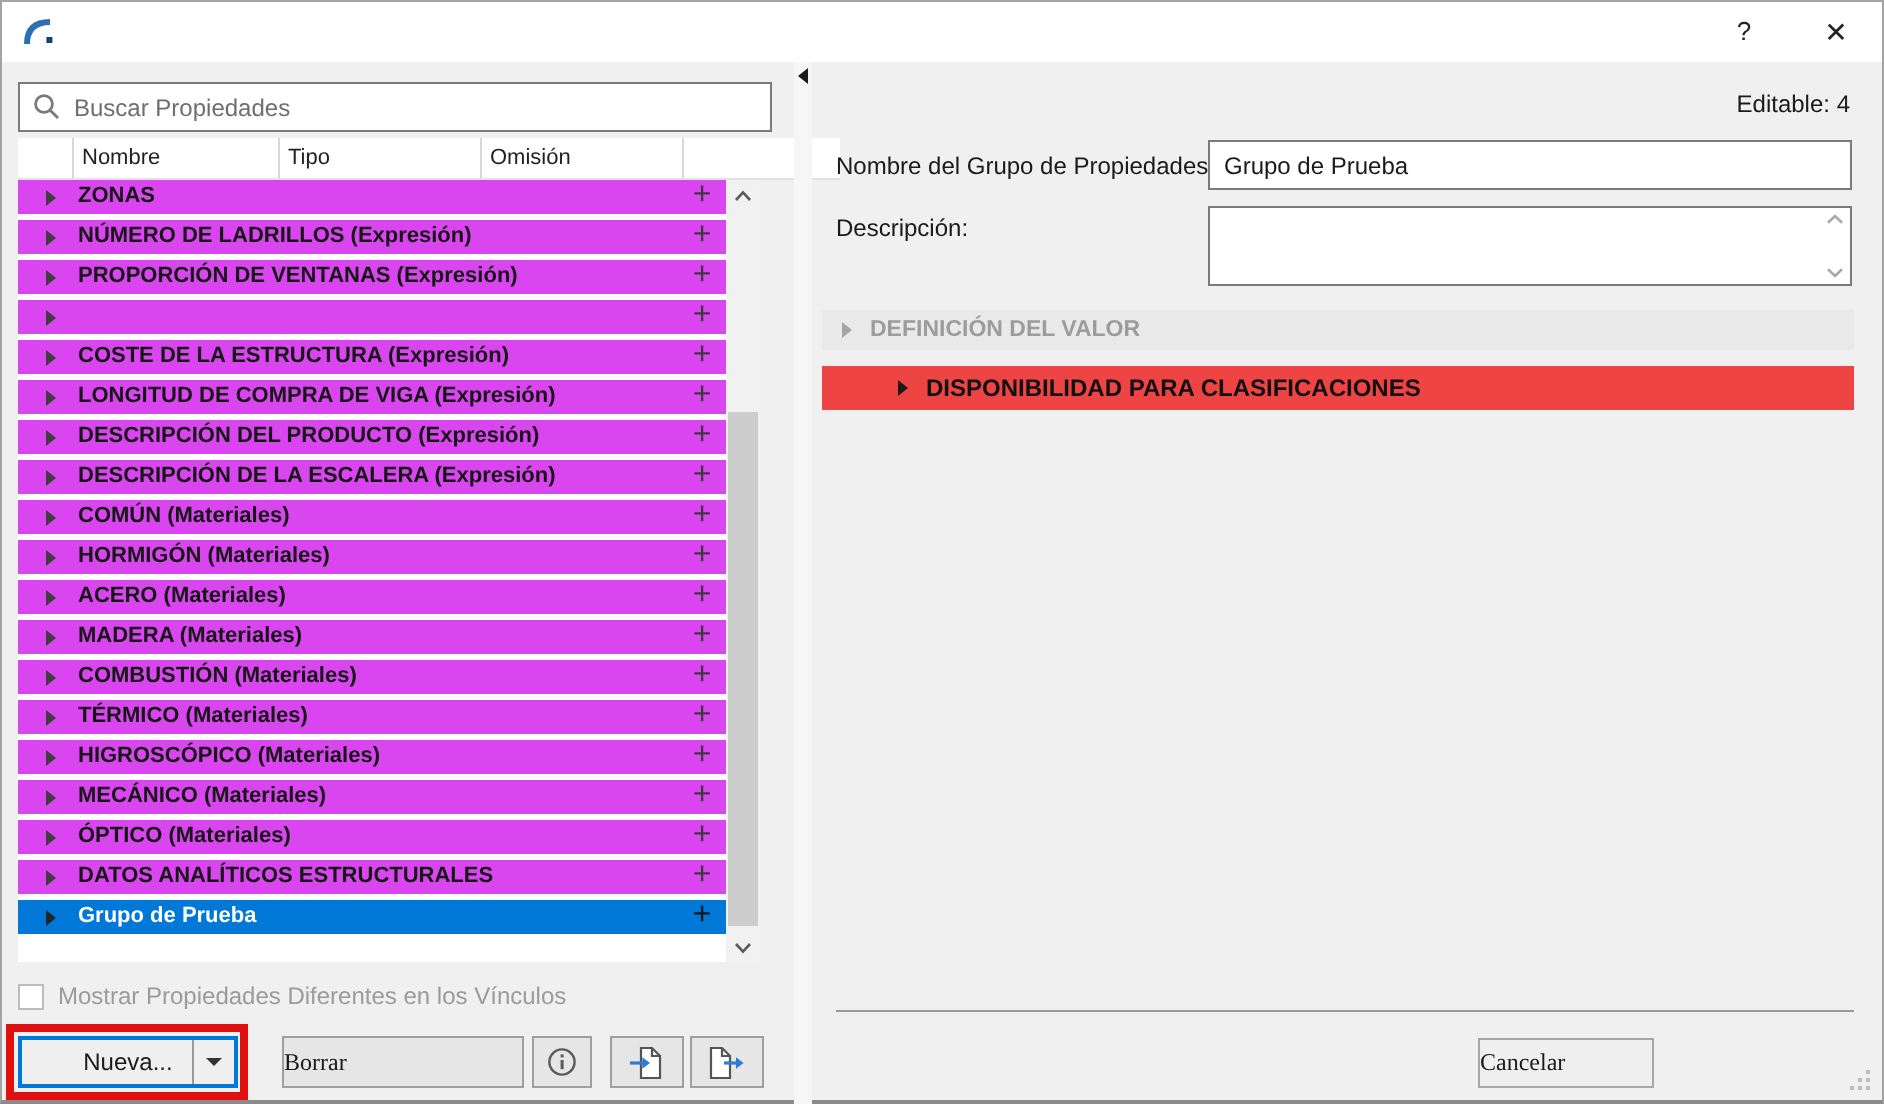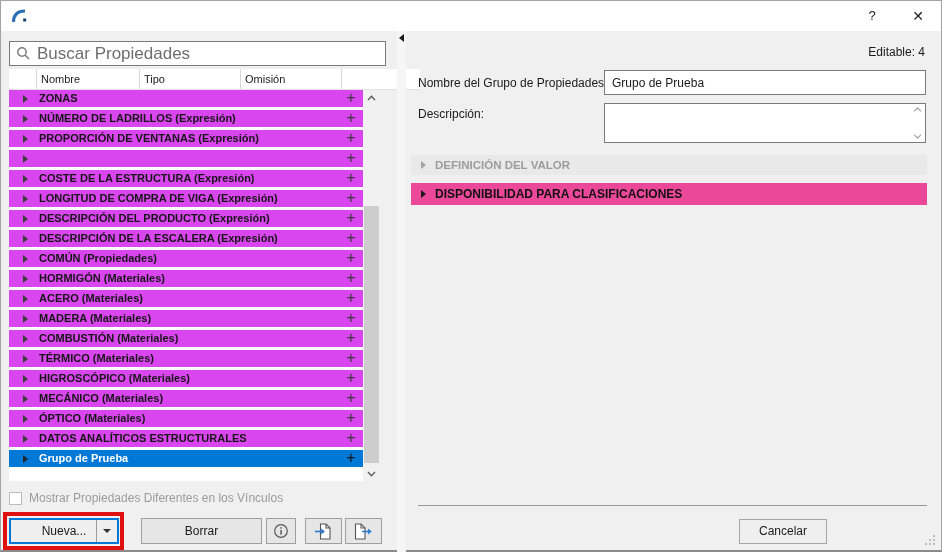--- a/index.html
+++ b/index.html
@@ -16,21 +16,21 @@
   
   .titlebar{position:absolute;left:0;top:0;right:0;height:30px;background:#fff;}
   .titlebar .logo{position:absolute;left:10px;top:7px;}
   .titlebar .title{position:absolute;left:32px;top:0;line-height:30px;font-size:12.5px;color:#1c1c1c;}
   .tb-btn{position:absolute;top:0;width:32px;height:30px;text-align:center;line-height:30px;font-size:13px;color:#222;cursor:default;}
   .tb-help{left:855px;}
   .tb-close{left:901px;font-size:14px;}
   
   .search-box{position:absolute;left:8px;top:40px;width:377px;height:25px;background:#fff;border:1px solid #7a7a7a;}
   .search-box svg{position:absolute;left:6px;top:4px;}
-  .search-box input{position:absolute;left:0;top:0;width:100%;height:100%;border:0;outline:none;background:transparent;padding-left:27px;font-size:17px;color:#333;}
+  .search-box input{position:absolute;left:0;top:0;width:100%;height:100%;border:0;outline:none;background:transparent;padding-left:27px;font-size:12px;color:#333;}
   .search-box input::placeholder{color:#6e6e6e;opacity:1;}
   
   .thead{position:absolute;left:8px;top:68px;width:411px;height:21px;background:#fff;border-bottom:1px solid #e2e2e2;}
   .thead .cell{position:absolute;top:0;height:20px;line-height:20px;font-size:11px;color:#222;border-left:1px solid #d8d8d8;padding-left:4px;}
   .thead .c0{left:0;width:27px;border-left:none;}
   .thead .c1{left:27px;width:103px;}
   .thead .c2{left:130px;width:101px;}
   .thead .c3{left:231px;width:101px;}
   .thead .c4{left:332px;width:22px;}
   
@@ -52,21 +52,21 @@
   
   .check-row{position:absolute;left:8px;top:490px;height:16px;}
   .checkbox{position:absolute;left:0;top:1px;width:13px;height:13px;background:#fff;border:1px solid #bcbcbc;}
   .check-label{position:absolute;left:20px;top:0;font-size:12px;color:#9b9b9b;white-space:nowrap;}
   
   .red-annot{position:absolute;left:2px;top:511px;width:121px;height:38px;border:4px solid var(--annotation);}
   .split-btn{position:absolute;left:8px;top:517px;width:110px;height:26px;border:2px solid var(--selection);background:#efefef;display:flex;padding-left:21px;}
   .split-main{flex:1;text-align:center;line-height:22px;font-size:12px;color:#1a1a1a;}
   .split-arrow{width:21px;border-left:1px solid #9a9a9a;display:flex;align-items:center;justify-content:center;}
   .split-arrow .tri-down{width:0;height:0;border-top:4px solid #333;border-left:4px solid transparent;border-right:4px solid transparent;}
-  .btn{position:absolute;background:#e6e6e6;border:1px solid #9f9f9f;font-size:12px;color:#1a1a1a;text-align:center;cursor:default;}
+  .btn{position:absolute;background:#e6e6e6;border:1px solid #9f9f9f;font-size:12px;color:#1a1a1a;text-align:left;cursor:default;font-family:Liberation Serif, serif;}
   .btn-borrar{left:140px;top:517px;width:121px;height:26px;line-height:24px;}
   .icon-btn{position:absolute;top:517px;height:26px;background:#e6e6e6;border:1px solid #9f9f9f;display:flex;align-items:center;justify-content:center;}
   .btn-info{left:265px;width:30px;}
   .btn-import{left:304px;width:37px;}
   .btn-export{left:344px;width:37px;}
   
   .splitter{position:absolute;left:396px;top:30px;width:9px;height:521px;background:#f6f6f6;}
   .splitter .tri-left{position:absolute;left:2px;top:3px;width:0;height:0;border-right:5px solid #1a1a1a;border-top:4px solid transparent;border-bottom:4px solid transparent;}
   
   .editable{position:absolute;right:16px;top:44px;font-size:12px;color:#1a1a1a;}
@@ -77,21 +77,21 @@
   .desc-box{position:absolute;left:603px;top:102px;width:322px;height:40px;border:1px solid #7a7a7a;background:#fff;}
   .desc-box .chev{position:absolute;right:3px;}
   .desc-box .chev.up{top:3px;}
   .desc-box .chev.dn{bottom:3px;}
   .section{position:absolute;left:410px;width:516px;display:flex;align-items:center;}
   .section .tri{width:0;height:0;border-top:4px solid transparent;border-bottom:4px solid transparent;margin-left:10px;}
   .section .sec-label{margin-left:9px;font-weight:bold;white-space:nowrap;}
   .sec-1{top:154px;height:20px;background:#e9e9e9;}
   .sec-1 .tri{border-left:5px solid #a5a5a5;}
   .sec-1 .sec-label{font-size:11.5px;color:#9c9c9c;}
-  .sec-2{top:182px;height:22px;background:#ec4899;}
+  .sec-2{top:182px;height:22px;background:#ef4444;padding-left:28px;}
   .sec-2 .tri{border-left:5px solid #1a1a1a;}
   .sec-2 .sec-label{font-size:12px;color:#111;}
   .sep-line{position:absolute;left:417px;top:504px;width:509px;height:1px;background:#9a9a9a;}
   .btn-cancel{left:738px;top:518px;width:88px;height:25px;line-height:23px;background:#efefef;border:1px solid #a6a6a6;}
   .btn-ok{left:840px;top:518px;width:82px;height:25px;line-height:23px;background:#efefef;border:1px solid #a6a6a6;margin-top:46px;}
   .grip{position:absolute;right:5px;bottom:4px;}
 </style>
 </head>
 <body>
 
@@ -157,21 +157,21 @@
       <span class="row-label">DESCRIPCIÓN DEL PRODUCTO (Expresión)</span>
       <span class="plus">+</span>
     </div>
       <div class="row">
       <span class="expander"></span>
       <span class="row-label">DESCRIPCIÓN DE LA ESCALERA (Expresión)</span>
       <span class="plus">+</span>
     </div>
       <div class="row">
       <span class="expander"></span>
-      <span class="row-label">COMÚN (Propiedades)</span>
+      <span class="row-label">COMÚN (Materiales)</span>
       <span class="plus">+</span>
     </div>
       <div class="row">
       <span class="expander"></span>
       <span class="row-label">HORMIGÓN (Materiales)</span>
       <span class="plus">+</span>
     </div>
       <div class="row">
       <span class="expander"></span>
       <span class="row-label">ACERO (Materiales)</span>

